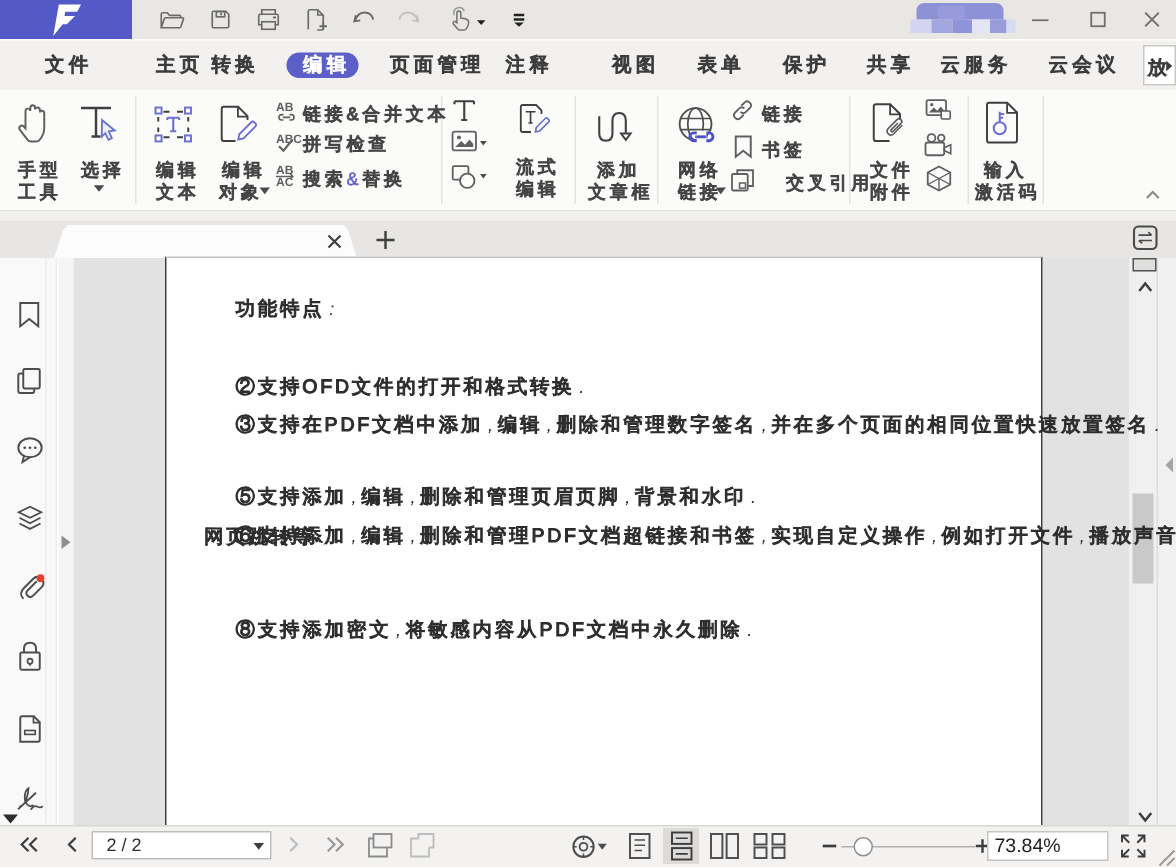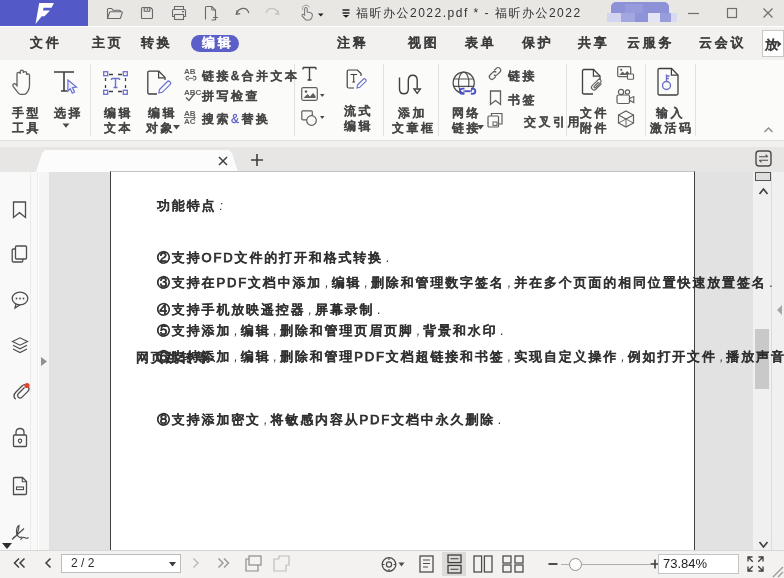--- a/index.html
+++ b/index.html
@@ -34,28 +34,28 @@
 #rstrip{left:771px;top:172px;width:13px;height:378px;background:#f0f0f0;border-left:1px solid #dddcda}
 
 #statusbar{left:0;top:550px;width:784px;height:28px;background:#f3f2f1;border-top:1px solid #d8d7d5}
 .doctx{font-size:13px;color:#2d2d2d;letter-spacing:1.85px;-webkit-text-stroke:.75px #2d2d2d;white-space:nowrap}
 .pu{display:inline-block;letter-spacing:0;-webkit-text-stroke:0 transparent;width:9.55px;text-align:center;font-size:12px}
 svg{position:absolute;overflow:visible}
 </style></head><body>
 <div id="app">
 <div class="abs" id="titlebar"></div>
 <div class="abs" id="logo"></div>
-<div class="abs ttl" style="left:356px">福昕办公2022.pdf * - 福昕办公2022</div>
 <div class="abs" id="menubar"></div>
 <div class="abs mi" style="left:30px">文件</div>
-<div class="abs mi" style="left:92px">主页</div>
+<div class="abs mi" style="left:104px">主页</div>
 <div class="abs mi" style="left:141px">转换</div>
 <div class="abs" id="pill">
       <span>编辑</span>
     </div>
+<div class="abs mi" style="left:260px">页面管理</div>
 <div class="abs mi" style="left:337px">注释</div>
 <div class="abs mi" style="left:408px">视图</div>
 <div class="abs mi" style="left:465px">表单</div>
 <div class="abs mi" style="left:522px">保护</div>
 <div class="abs mi" style="left:578px">共享</div>
 <div class="abs mi" style="left:627px">云服务</div>
 <div class="abs mi" style="left:699px">云会议</div>
 <div class="abs" style="left:762px;top:30px;width:22px;height:27px;background:#fff;border:1px solid #c9c8c6"></div>
 <div class="abs mi" style="left:765px;top:29px">放</div>
 <svg class="abs" style="left:777px;top:40px" width="5" height="8" viewBox="0 0 5 8">
@@ -70,21 +70,20 @@
 <div class="abs" id="divider"></div>
 <div class="abs" id="docbg"></div>
 <div class="abs" id="page"></div>
 <div class="abs" id="vscroll"></div>
 <div class="abs" id="thumb"></div>
 <div class="abs" id="rstrip"></div>
 <div class="abs" id="statusbar"></div>
 <div class="abs doctx" style="left:157px;top:197.5px;height:16px;line-height:16px">功能特点<i class="pu">:</i></div>
 <div class="abs doctx" style="left:157px;top:249.5px;height:16px;line-height:16px">②支持OFD文件的打开和格式转换<i class="pu">.</i></div>
 <div class="abs doctx" style="left:157px;top:275px;height:16px;line-height:16px">③支持在PDF文档中添加<i class="pu">,</i>编辑<i class="pu">,</i>删除和管理数字签名<i class="pu">,</i>并在多个页面的相同位置快速放置签名<i class="pu">.</i></div>
-<div class="abs doctx" style="left:157px;top:301.5px;height:16px;line-height:16px">④支持手机放映遥控器<i class="pu">,</i>屏幕录制<i class="pu">.</i></div>
 <div class="abs doctx" style="left:157px;top:323px;height:16px;line-height:16px">⑤支持添加<i class="pu">,</i>编辑<i class="pu">,</i>删除和管理页眉页脚<i class="pu">,</i>背景和水印<i class="pu">.</i></div>
 <div class="abs doctx" style="left:157px;top:349px;height:16px;line-height:16px">⑥支持添加<i class="pu">,</i>编辑<i class="pu">,</i>删除和管理PDF文档超链接和书签<i class="pu">,</i>实现自定义操作<i class="pu">,</i>例如打开文件<i class="pu">,</i>播放声音</div>
 <div class="abs doctx" style="left:136px;top:350px;height:16px;line-height:16px">网页跳转等<i class="pu">.</i></div>
 <div class="abs doctx" style="left:157px;top:411.5px;height:16px;line-height:16px">⑧支持添加密文<i class="pu">,</i>将敏感内容从PDF文档中永久删除<i class="pu">.</i></div>
 
 <svg style="left:30px;top:3px" width="26" height="21" viewBox="0 0 26 21">
 <path d="M5.5 21 L9.2 0 L24 0 L21.5 4.8 L13.5 4.8 L13 7.6 L20 7.6 L14.5 13.2 L11.8 13.2 Z" fill="#fff"></path>
 </svg>
 
 <svg style="left:106px;top:6px" width="17" height="14" viewBox="0 0 17 14">

